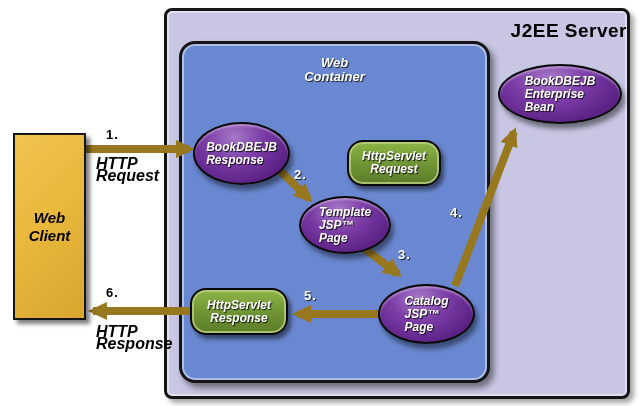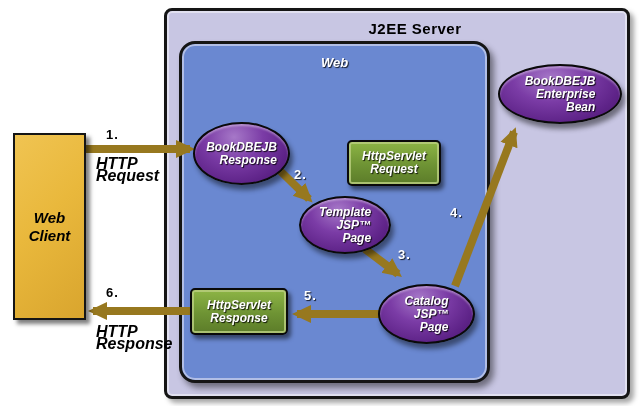--- a/index.html
+++ b/index.html
@@ -9,22 +9,22 @@
     position:relative; width:639px; height:406px; background:#ffffff; overflow:hidden;
   }
   
   .server-box {
     position:absolute; left:164px; top:8px; width:466px; height:391px;
     background:#c8c6e3; border:3px solid #151515; border-radius:8px;
     box-shadow:4px 4px 5px rgba(0,0,0,.35), inset 0 0 0 2px rgba(255,255,255,.45);
     z-index:0;
   }
   .server-title {
-    position:absolute; left:0; right:0; top:9px; text-align:center;
-    font-size:15px; font-weight:bold; color:#000; letter-spacing:.5px;margin-left:36px;
+    position:absolute; left:0; right:0; top:9px; text-align:right;
+    font-size:19px; font-weight:bold; color:#000; letter-spacing:.5px;margin-left:36px;
   }
   .web-container-box {
     position:absolute; left:179px; top:41px; width:311px; height:342px;
     background:#6a88d1; border:3px solid #151515; border-radius:16px;
     box-shadow:4px 5px 6px rgba(0,0,0,.45), inset 0 0 0 2px rgba(235,235,248,.55);
     z-index:1;
   }
   .container-title {
     position:absolute; left:0; right:0; top:12px; text-align:center;
     font-size:13px; font-weight:bold; color:#fff; line-height:14px;
@@ -38,30 +38,30 @@
     box-shadow:4px 4px 4px rgba(0,0,0,.5);
     display:flex; align-items:center; justify-content:center; text-align:center;
     z-index:3;
   }
   .client-box .lbl { font-size:15px; font-weight:bold; color:#000; line-height:18px; }
   
   .ellipse {
     position:absolute; border:2px solid #0a0a0a; border-radius:50%;
     background:radial-gradient(ellipse at 42% 22%, #a678c8 0%, #7b3ca6 38%, #5e2388 72%, #47176b 100%);
     box-shadow:3px 5px 5px rgba(0,0,0,.45), inset 0 2px 2px rgba(255,255,255,.35);
-    display:flex; align-items:center; justify-content:center; text-align:right;
+    display:flex; align-items:center; justify-content:center; text-align:left;
     z-index:3;
   }
   .ellipse .lbl, .greenbox .lbl {
     font-size:12px; font-weight:bold; color:#fff; line-height:13px;
     text-shadow:1px 1px 1px rgba(0,0,0,.85);
   }
   
   .greenbox {
-    position:absolute; border:2px solid #0a0a0a; border-radius:5px;
+    position:absolute; border:2px solid #0a0a0a; border-radius:16px;
     background:linear-gradient(#8db545 0%, #6e9334 55%, #5c7c29 100%);
     box-shadow:3px 4px 4px rgba(0,0,0,.5), inset 0 0 0 2px rgba(183,205,124,.85);
     display:flex; align-items:center; justify-content:center; text-align:center;
     z-index:3;
   }
   .ln { display:block;font-style:italic; }
   
   .arrows { position:absolute; left:0; top:0; z-index:2; pointer-events:none; }
   .arrows line { stroke:#97781f; stroke-width:8; }
   
@@ -80,20 +80,21 @@
 
 <div class="canvas">
 
   <div class="server-box">
     <div class="server-title">J2EE Server</div>
   </div>
 
   <div class="web-container-box">
     <div class="container-title">
       <span class="ln">Web</span>
+      <span class="ln">Container</span>
     </div>
   </div>
 
   <svg class="arrows" width="639" height="406" viewBox="0 0 639 406">
     <defs>
       <marker id="head" orient="auto" markerUnits="userSpaceOnUse" markerWidth="22" markerHeight="22" refX="14" refY="10">
         <path d="M0,1 L19,10 L0,19 Z" fill="#97781f"></path>
       </marker>
     </defs>
     <g>

